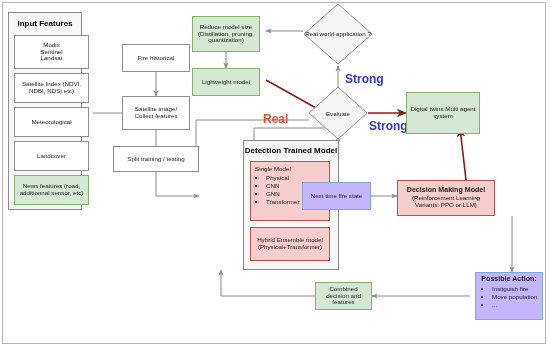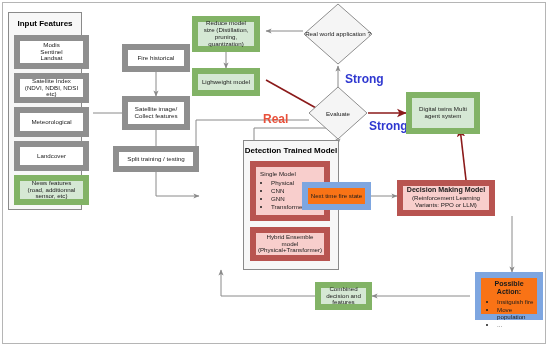--- a/index.html
+++ b/index.html
@@ -1,21 +1,21 @@
 <!DOCTYPE html>
 <html><head>
 <meta charset="utf-8">
 <style>
   html,body{margin:0;padding:0;background:#ffffff;}
   body{font-family:"Liberation Sans", sans-serif;}
   #canvas{position:relative;width:550px;height:348px;background:#ffffff;overflow:hidden;}
   .frame{position:absolute;left:2px;top:2px;width:544px;height:342px;border:1px solid #b5b5b5;box-sizing:border-box;}
-  .node{position:absolute;box-sizing:border-box;border:6px solid #7f1d1d;display:flex;align-items:center;justify-content:center;text-align:center;line-height:1.12;color:#1b1b1b;}
+  .node{position:absolute;box-sizing:border-box;border:1px solid #7f1d1d;display:flex;align-items:center;justify-content:center;text-align:center;line-height:1.12;color:#1b1b1b;}
   .green{background:#d5e8d4;border-color:#82b366;}
-  .blue{background:#f97316;border-color:#7ea6e0;}
+  .blue{background:#c4b5fd;border-color:#7ea6e0;}
   .red{background:#f8cecc;border-color:#b85450;}
   .white{background:#ffffff;border-color:#8f8f8f;}
   .t7{font-size:6.2px;}
   .t8{font-size:7.1px;}
   .t9{font-size:8px;}
   .bold{font-weight:bold;}
   .grp{position:absolute;box-sizing:border-box;border:1px solid #8a8a8a;background:#f7f7f7;}
   .hdr{position:absolute;left:0;right:0;text-align:center;font-weight:bold;}
   .lbl{position:absolute;font-size:12px;font-weight:bold;white-space:nowrap;}
   .blue-lbl{color:#2f38d0;}

